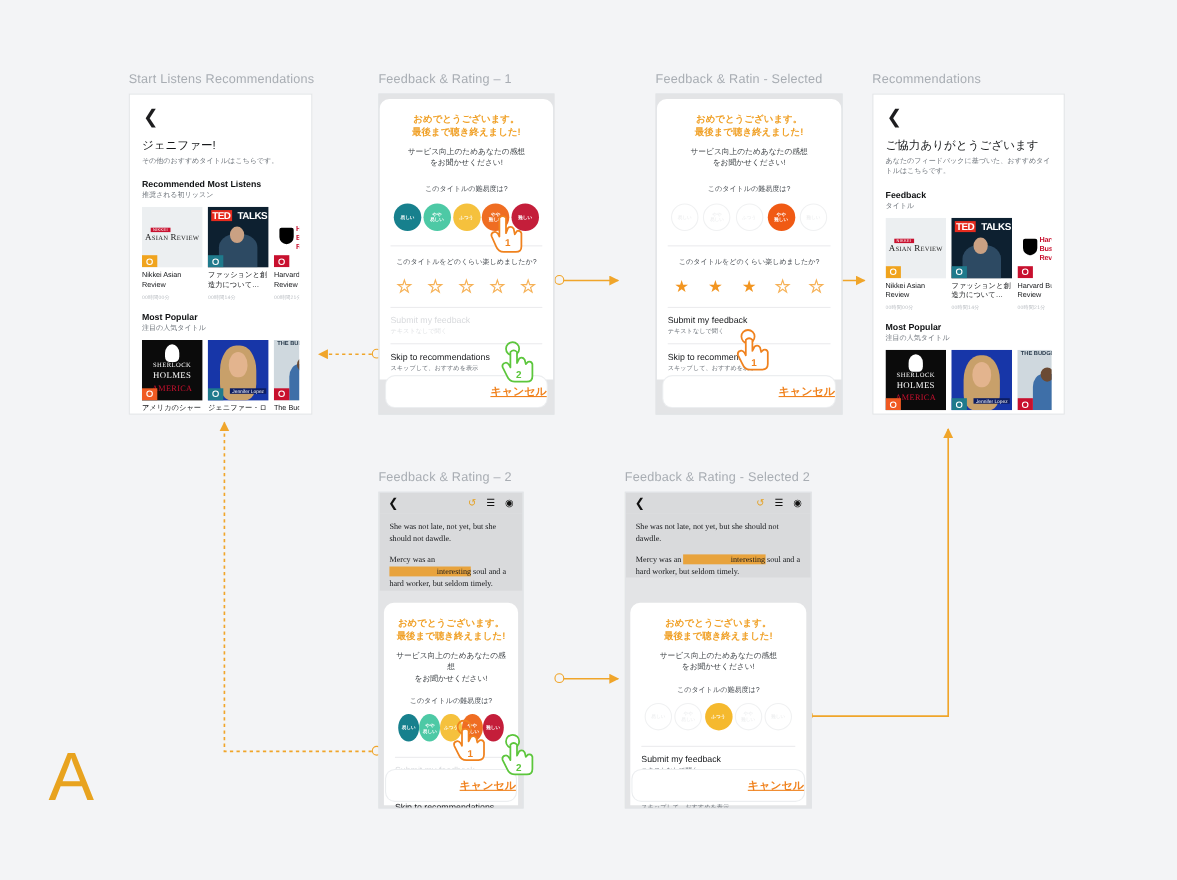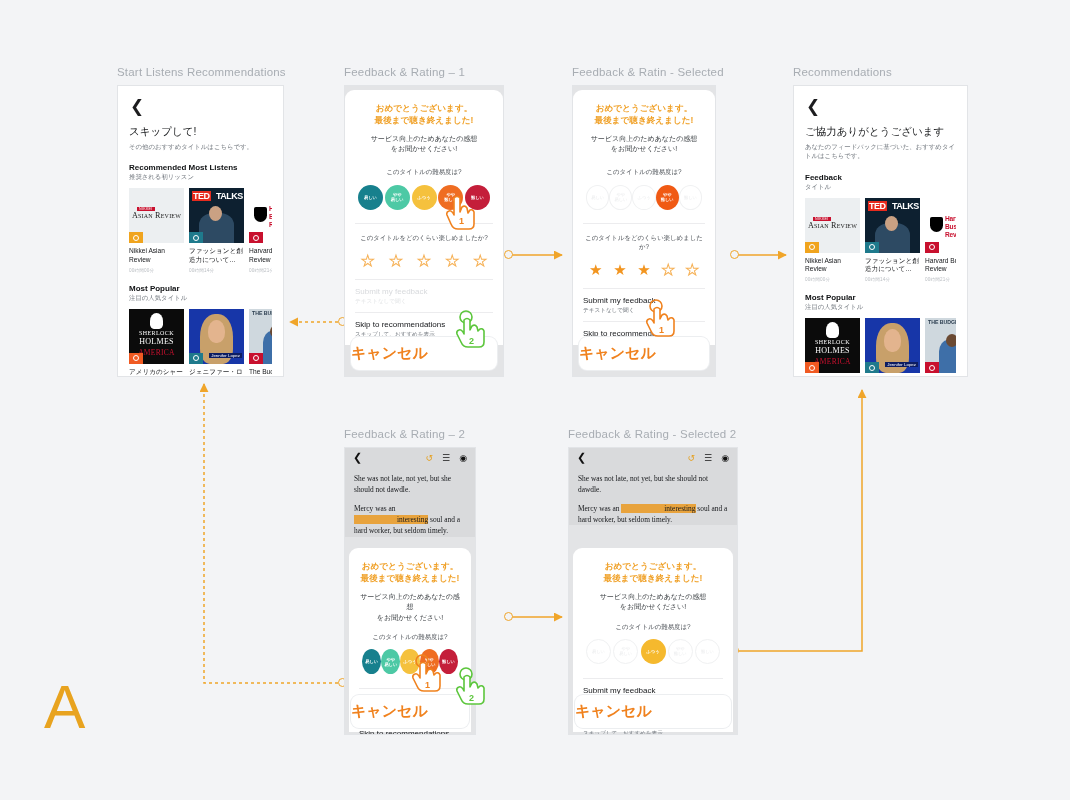--- a/index.html
+++ b/index.html
@@ -124,23 +124,24 @@
   .opt .o2 { font-size:5.6px; color:#6f757c; margin-top:2px; }
   .opt.muted .o1 { color:#d8dadd; }
   .opt.muted .o2 { color:#e2e4e6; }
 
   .home-strip { display:flex; align-items:center; gap:4px; padding:5px 2px 6px 2px; }
   .home-strip .hs-dot { width:12px; height:4px; border-radius:3px; background:#2a2a2a; }
   .home-strip .hs-bar { flex:1; height:3px; background:linear-gradient(90deg,#c2737c,#d68a63); border-radius:3px; }
 
   .cancel-btn {
     position:absolute; left:6px; right:6px; bottom:6px;
-    background:#fff; border-radius:8px; text-align:left;
-    color:#f0821e; font-weight:bold; font-size:15px; padding:7px 0;
+    background:#fff; border-radius:8px; text-align:right;
+    color:#f0821e; font-weight:bold; font-size:10px; padding:7px 0;
     box-shadow:0 0 0 1px #eceef0;
+    text-decoration:underline;
   }
 
   
   .hand { position:absolute; width:34px; height:40px; pointer-events:none; }
   .hand svg { width:100%; height:100%; display:block; }
   .hand .num {
     position:absolute; left:17px; top:22px; font-size:9px; font-weight:bold;
   }
   .hand.orange .num { color:#f0821e; }
   .hand.green .num { color:#5cc63c; }
@@ -197,21 +198,21 @@
   <div class="knob" style="left:504px;top:612px;"></div>
   <div class="knob" style="left:730px;top:646px;"></div>
   <div class="knob" style="left:338px;top:317px;"></div>
   <div class="knob" style="left:338px;top:678px;"></div>
 
   <div class="frame" style="left:117px;top:66px;width:167px;">
     <div class="frame-title">Start Listens Recommendations</div>
     <div class="phone" style="height:292px;">
       <div class="rec-body">
         <div class="back-chevron">❮</div>
-        <div class="rec-h1">スキップして!</div>
+        <div class="rec-h1">ジェニファー!</div>
         <div class="rec-sub">その他のおすすめタイトルはこちらです。</div>
 
         <div>
           <div class="sec-title">Recommended Most Listens</div>
           <div class="sec-sub">推奨される初リッスン</div>
           <div class="card-row">
             <div class="card">
               <div class="card-art art-nikkei">
                 <span class="nk-top">NIKKEI</span>
                   <span class="nk-main">Asian Review</span>
@@ -360,21 +361,21 @@
     </div>
     <div class="hand green" style="left:108px;top:244px;">
       <svg viewBox="0 0 34 40">
           <circle cx="14" cy="7" r="6" fill="none" stroke="#5cc63c" stroke-width="1.6"></circle>
           <path d="M12 10 q3 -3 6 0 l0 10 2 -4 q3 -2 5 1 l1 4 2 -2 q3 -1 4 2 l0 11 q0 5 -5 5 l-11 0 q-5 0 -7 -5 l-4 -8 q-1 -3 2 -4 q2 -1 4 2 l1 2 z" fill="#ffffff" stroke="#5cc63c" stroke-width="1.6" stroke-linejoin="round"></path>
         </svg>
       <span class="num" style="top:26px;">2</span>
     </div>
   </div>
 
-  <div class="frame" style="left:572px;top:66px;width:144px;">
+  <div class="frame" style="left:596px;top:66px;width:170px;">
     <div class="frame-title">Feedback &amp; Ratin - Selected</div>
     <div class="phone gray" style="height:292px;">
       <div class="sheet" style="margin-top:4px;height:255px;">
         <div class="congrats-1">
           <div>おめでとうございます。</div>
           <div>最後まで聴き終えました!</div>
         </div>
         <div class="sheet-sub">
           <div>サービス向上のためあなたの感想</div>
           <div>をお聞かせください!</div>

